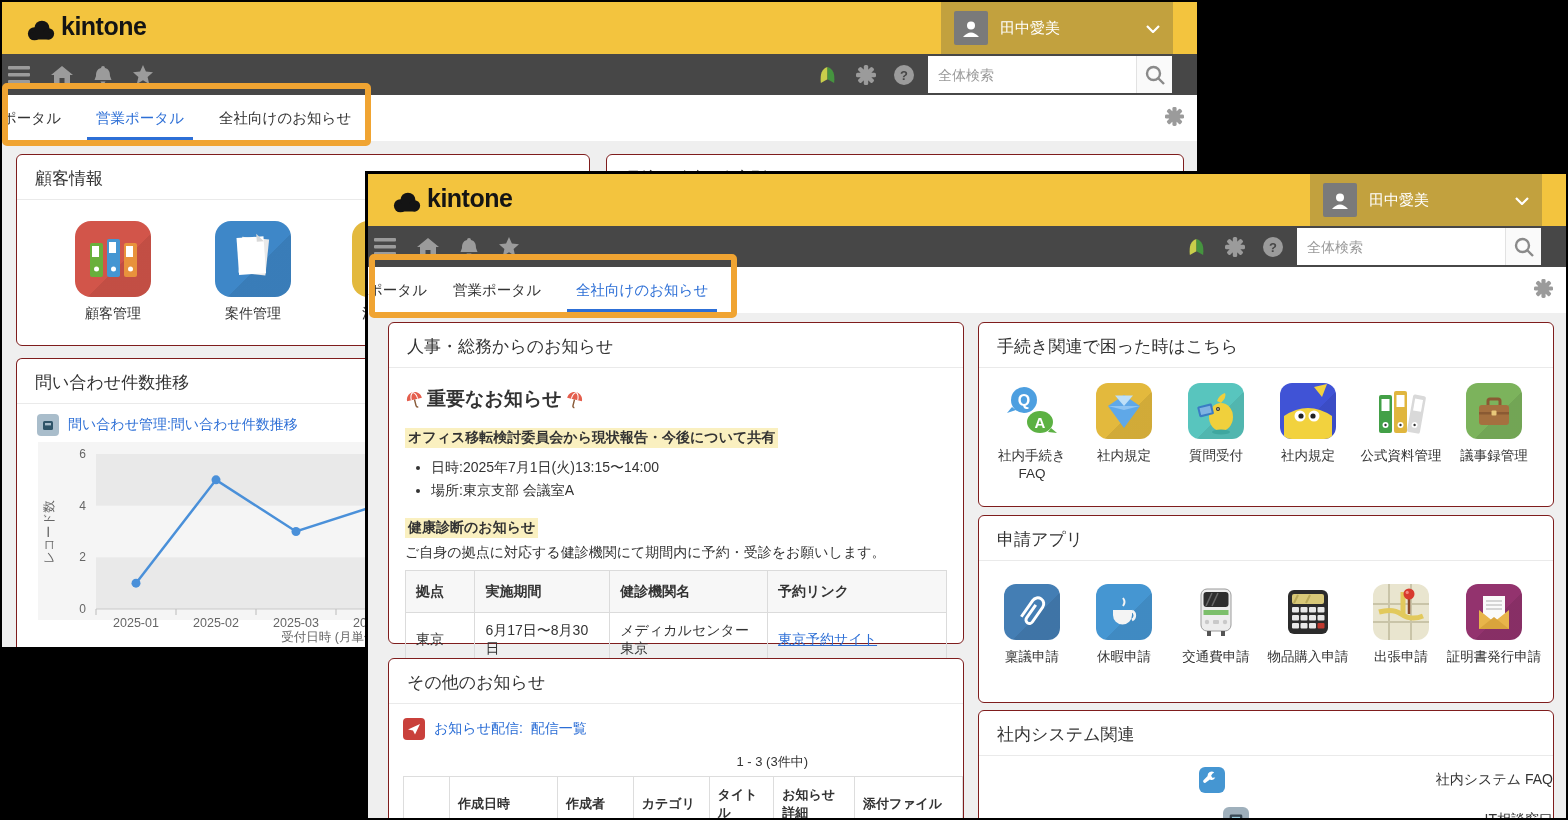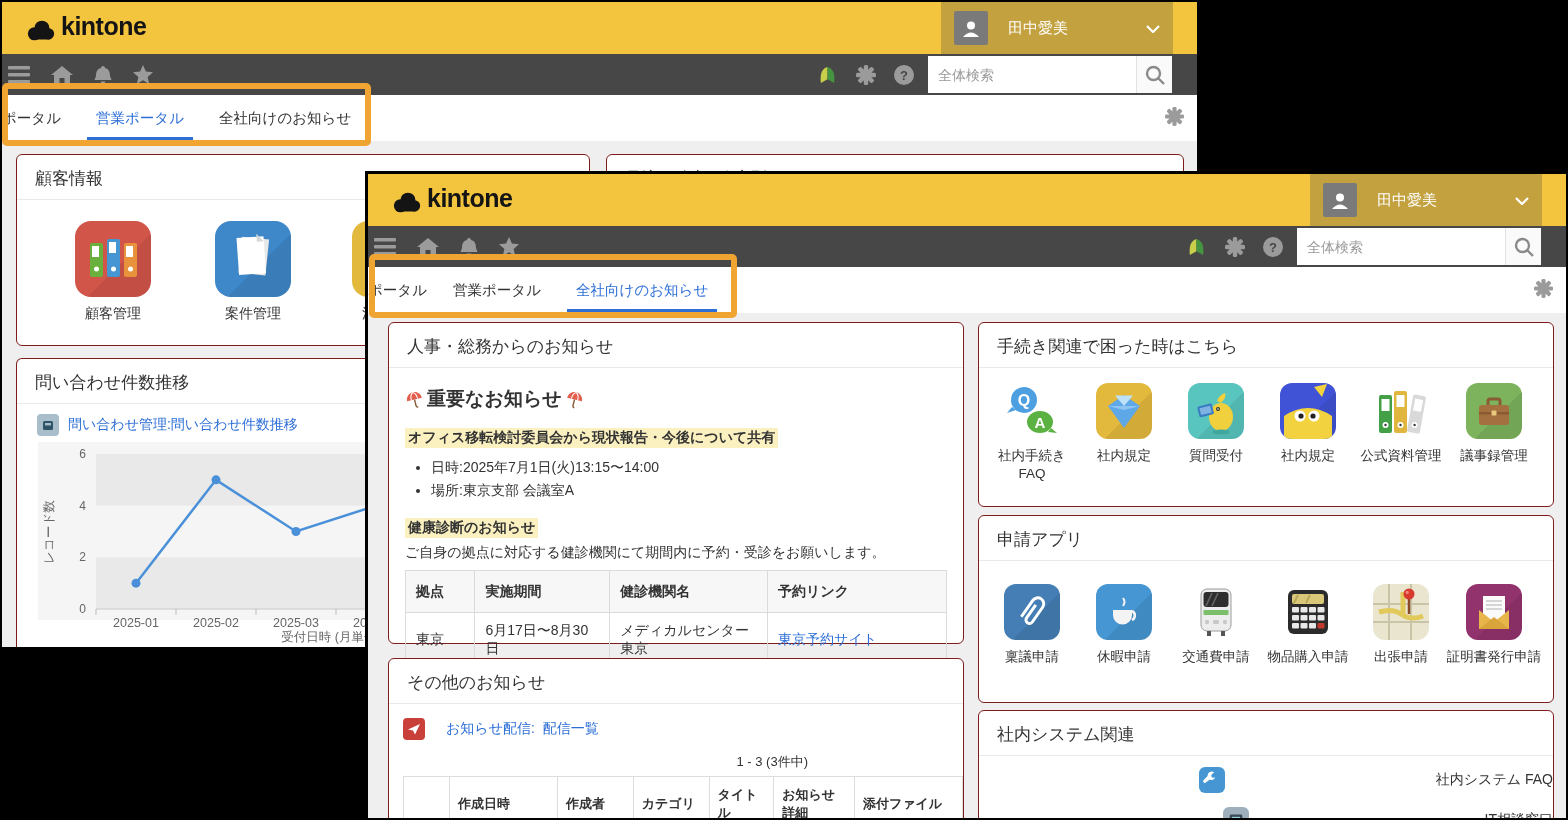--- a/index.html
+++ b/index.html
@@ -10,21 +10,21 @@
   #win-front{left:368px;top:174px;width:1198px;height:644px;outline:3px solid #000}
 
   
   .appbar{position:absolute;left:0;top:0;right:0;height:52px;background:#F3C43E}
   .logo{position:absolute;left:24px;top:10px;display:flex;align-items:flex-end;gap:5px}
   .logo-text{font-size:25px;font-weight:bold;color:#141414;letter-spacing:-.5px}
   .userbox{position:absolute;right:24px;top:0;width:232px;height:52px;background:#C2A13E;
            display:flex;align-items:center;cursor:pointer}
   .avatar{width:34px;height:34px;background:#7A7A7A;border-radius:2px;margin-left:13px;
           display:flex;align-items:center;justify-content:center;flex:0 0 auto}
-  .username{color:#fff;font-size:15px;margin-left:20px;flex:1}
+  .username{color:#fff;font-size:15px;margin-left:12px;flex:1}
   .chev{margin-right:13px}
 
   
   .toolbar{position:absolute;left:0;top:52px;right:0;height:41px;background:#474747}
   .tb-left{position:absolute;left:6px;top:0;height:41px;display:flex;align-items:center;gap:21px}
   .tb-right{position:absolute;right:25px;top:2px;height:37px;display:flex;align-items:center}
   .tb-ic{display:flex;align-items:center;justify-content:center;cursor:pointer}
   .searchwrap{display:flex;margin-left:14px}
   .searchinput{width:188px;height:37px;border:none;background:#fff;font-size:14px;
                padding:0 10px;outline:none;color:#333}
@@ -61,22 +61,22 @@
 
   
   .cardbody{padding:12px 16px 0}
   .imp-head{font-size:19px;font-weight:bold;display:flex;align-items:center;gap:3px;margin:6px 0 16px}
   .hl{display:inline-block;background:#FAF0C0;font-weight:bold;font-size:14px;padding:1px 3px}
   .bullets{margin:8px 0 8px;padding-left:26px;font-size:14px;line-height:23px;color:#333}
   .desc{font-size:14px;margin:6px 0 8px}
   table.health{border-collapse:collapse;font-size:14px;margin-top:4px}
   table.health th,table.health td{border:1px solid #DBDBDB;padding:9px 10px;text-align:left;height:23px}
   table.health th{background:#F7F7F7}
-  a.tbl-link{color:#2D6FD6;cursor:pointer}
-  .linkrow{display:flex;align-items:center;gap:21px;margin:14px 0 0 14px;font-size:14px}
+  a.tbl-link{color:#2D6FD6;text-decoration:underline;cursor:pointer}
+  .linkrow{display:flex;align-items:center;gap:9px;margin:14px 0 0 14px;font-size:14px}
   .linkrow a{color:#2D6FD6;text-decoration:none;cursor:pointer}
   .pagerow{text-align:right;padding-right:155px;font-size:13px;margin-top:13px;color:#333}
   table.annlist{border-collapse:collapse;font-size:13px;margin:5px 0 0 14px}
   table.annlist th,table.annlist td{border:1px solid #DDD;text-align:left;padding:9px 8px;background:#fff;font-weight:bold;color:#333}
   .pitem{position:absolute;width:96px;text-align:center;cursor:pointer}
   .plabel{font-size:13.5px;margin-top:8px;line-height:18px;color:#333}
   .srow{display:flex;align-items:center;gap:13px;margin:11px 0 0 22px;font-size:14px;cursor:pointer}
 </style>
 </head>
 <body>

